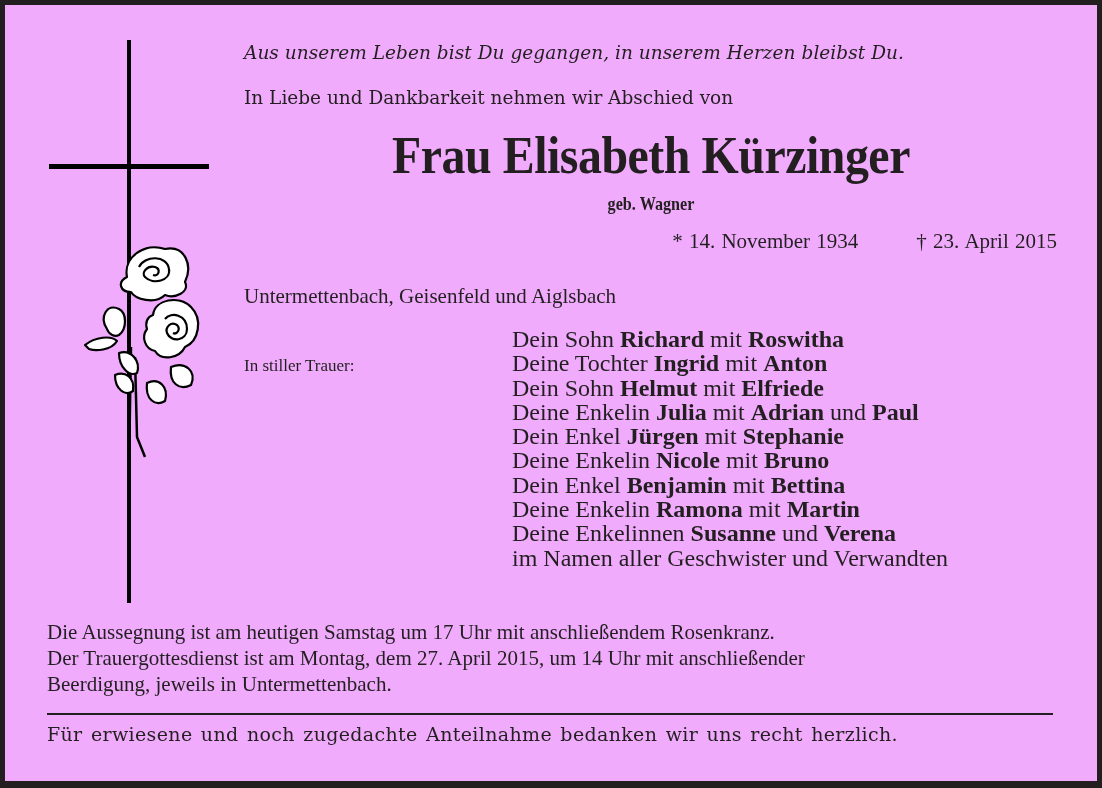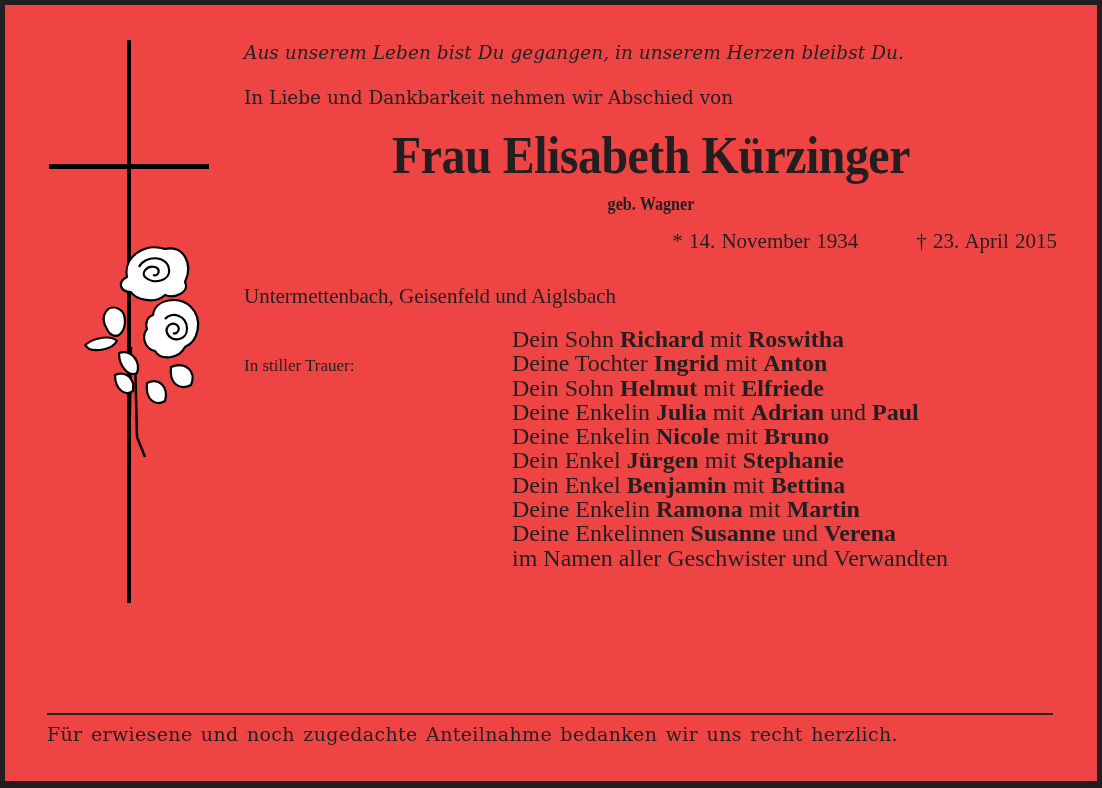--- a/index.html
+++ b/index.html
@@ -1,17 +1,17 @@
 <!DOCTYPE html>
 <html><head>
 <meta charset="utf-8">
 <style>
   html, body { margin:0; padding:0; }
   body { width:1102px; height:788px; background:#231f20; position:relative; overflow:hidden; }
-  .frame { position:absolute; left:5px; top:5px; width:1092px; height:776px; background:#ef4444; }
+  .frame { position:absolute; left:5px; top:5px; width:1092px; height:776px; background:#f0abfc; }
   .serif { font-family:"DejaVu Serif", "Liberation Serif", serif; color:#231f20; }
   .cond { font-family:"Liberation Serif", "DejaVu Serif", serif; color:#231f20; }
   .abs { position:absolute; white-space:nowrap; }
   .cross-v { position:absolute; left:122px; top:35px; width:4px; height:563px; background:#000; }
   .cross-h { position:absolute; left:44px; top:159px; width:160px; height:5px; background:#000; }
   .motto { left:239px; top:37px; font-size:18.5px; font-style:italic; letter-spacing:0.05px; }
   .intro { left:239px; top:82px; font-size:18.5px; }
   .name { left:240px; top:121px; width:812px; text-align:center; font-size:52px; font-weight:bold; letter-spacing:-0.5px; transform:scaleX(0.92); transform-origin:center; }
   .maiden { left:240px; top:188px; width:812px; text-align:center; font-size:19px; font-weight:bold; transform:scaleX(0.85); }
   .dates { left:240px; top:224px; width:812px; text-align:right; font-size:21px; word-spacing:1px; }
@@ -62,25 +62,30 @@
   </div>
 
   <div class="abs cond places">Untermettenbach, Geisenfeld und Aiglsbach</div>
 
   <div class="abs cond mourn-label">In stiller Trauer:</div>
   <div class="abs cond mourners" id="mourners">
       <div><span style="white-space: pre;">Dein Sohn </span><b style="white-space: pre;">Richard</b><span style="white-space: pre;"> mit </span><b style="white-space: pre;">Roswitha</b></div>
       <div><span style="white-space: pre;">Deine Tochter </span><b style="white-space: pre;">Ingrid</b><span style="white-space: pre;"> mit </span><b style="white-space: pre;">Anton</b></div>
       <div><span style="white-space: pre;">Dein Sohn </span><b style="white-space: pre;">Helmut</b><span style="white-space: pre;"> mit </span><b style="white-space: pre;">Elfriede</b></div>
       <div><span style="white-space: pre;">Deine Enkelin </span><b style="white-space: pre;">Julia</b><span style="white-space: pre;"> mit </span><b style="white-space: pre;">Adrian</b><span style="white-space: pre;"> und </span><b style="white-space: pre;">Paul</b></div>
+      <div><span style="white-space: pre;">Dein Enkel </span><b style="white-space: pre;">Jürgen</b><span style="white-space: pre;"> mit </span><b style="white-space: pre;">Stephanie</b></div>
       <div><span style="white-space: pre;">Deine Enkelin </span><b style="white-space: pre;">Nicole</b><span style="white-space: pre;"> mit </span><b style="white-space: pre;">Bruno</b></div>
-      <div><span style="white-space: pre;">Dein Enkel </span><b style="white-space: pre;">Jürgen</b><span style="white-space: pre;"> mit </span><b style="white-space: pre;">Stephanie</b></div>
       <div><span style="white-space: pre;">Dein Enkel </span><b style="white-space: pre;">Benjamin</b><span style="white-space: pre;"> mit </span><b style="white-space: pre;">Bettina</b></div>
       <div><span style="white-space: pre;">Deine Enkelin </span><b style="white-space: pre;">Ramona</b><span style="white-space: pre;"> mit </span><b style="white-space: pre;">Martin</b></div>
       <div><span style="white-space: pre;">Deine Enkelinnen </span><b style="white-space: pre;">Susanne</b><span style="white-space: pre;"> und </span><b style="white-space: pre;">Verena</b></div>
       <div><span style="white-space: pre;">im Namen aller Geschwister und Verwandten</span></div>
     </div>
 
+  <div class="abs cond info" id="info">
+      <div>Die Aussegnung ist am heutigen Samstag um 17 Uhr mit anschließendem Rosenkranz.</div>
+      <div>Der Trauergottesdienst ist am Montag, dem 27. April 2015, um 14 Uhr mit anschließender</div>
+      <div>Beerdigung, jeweils in Untermettenbach.</div>
+    </div>
 
   <div class="rule"></div>
 
   <div class="abs serif thanks">Für erwiesene und noch zugedachte Anteilnahme bedanken wir uns recht herzlich.</div>
 </div>
 
 </body></html>

